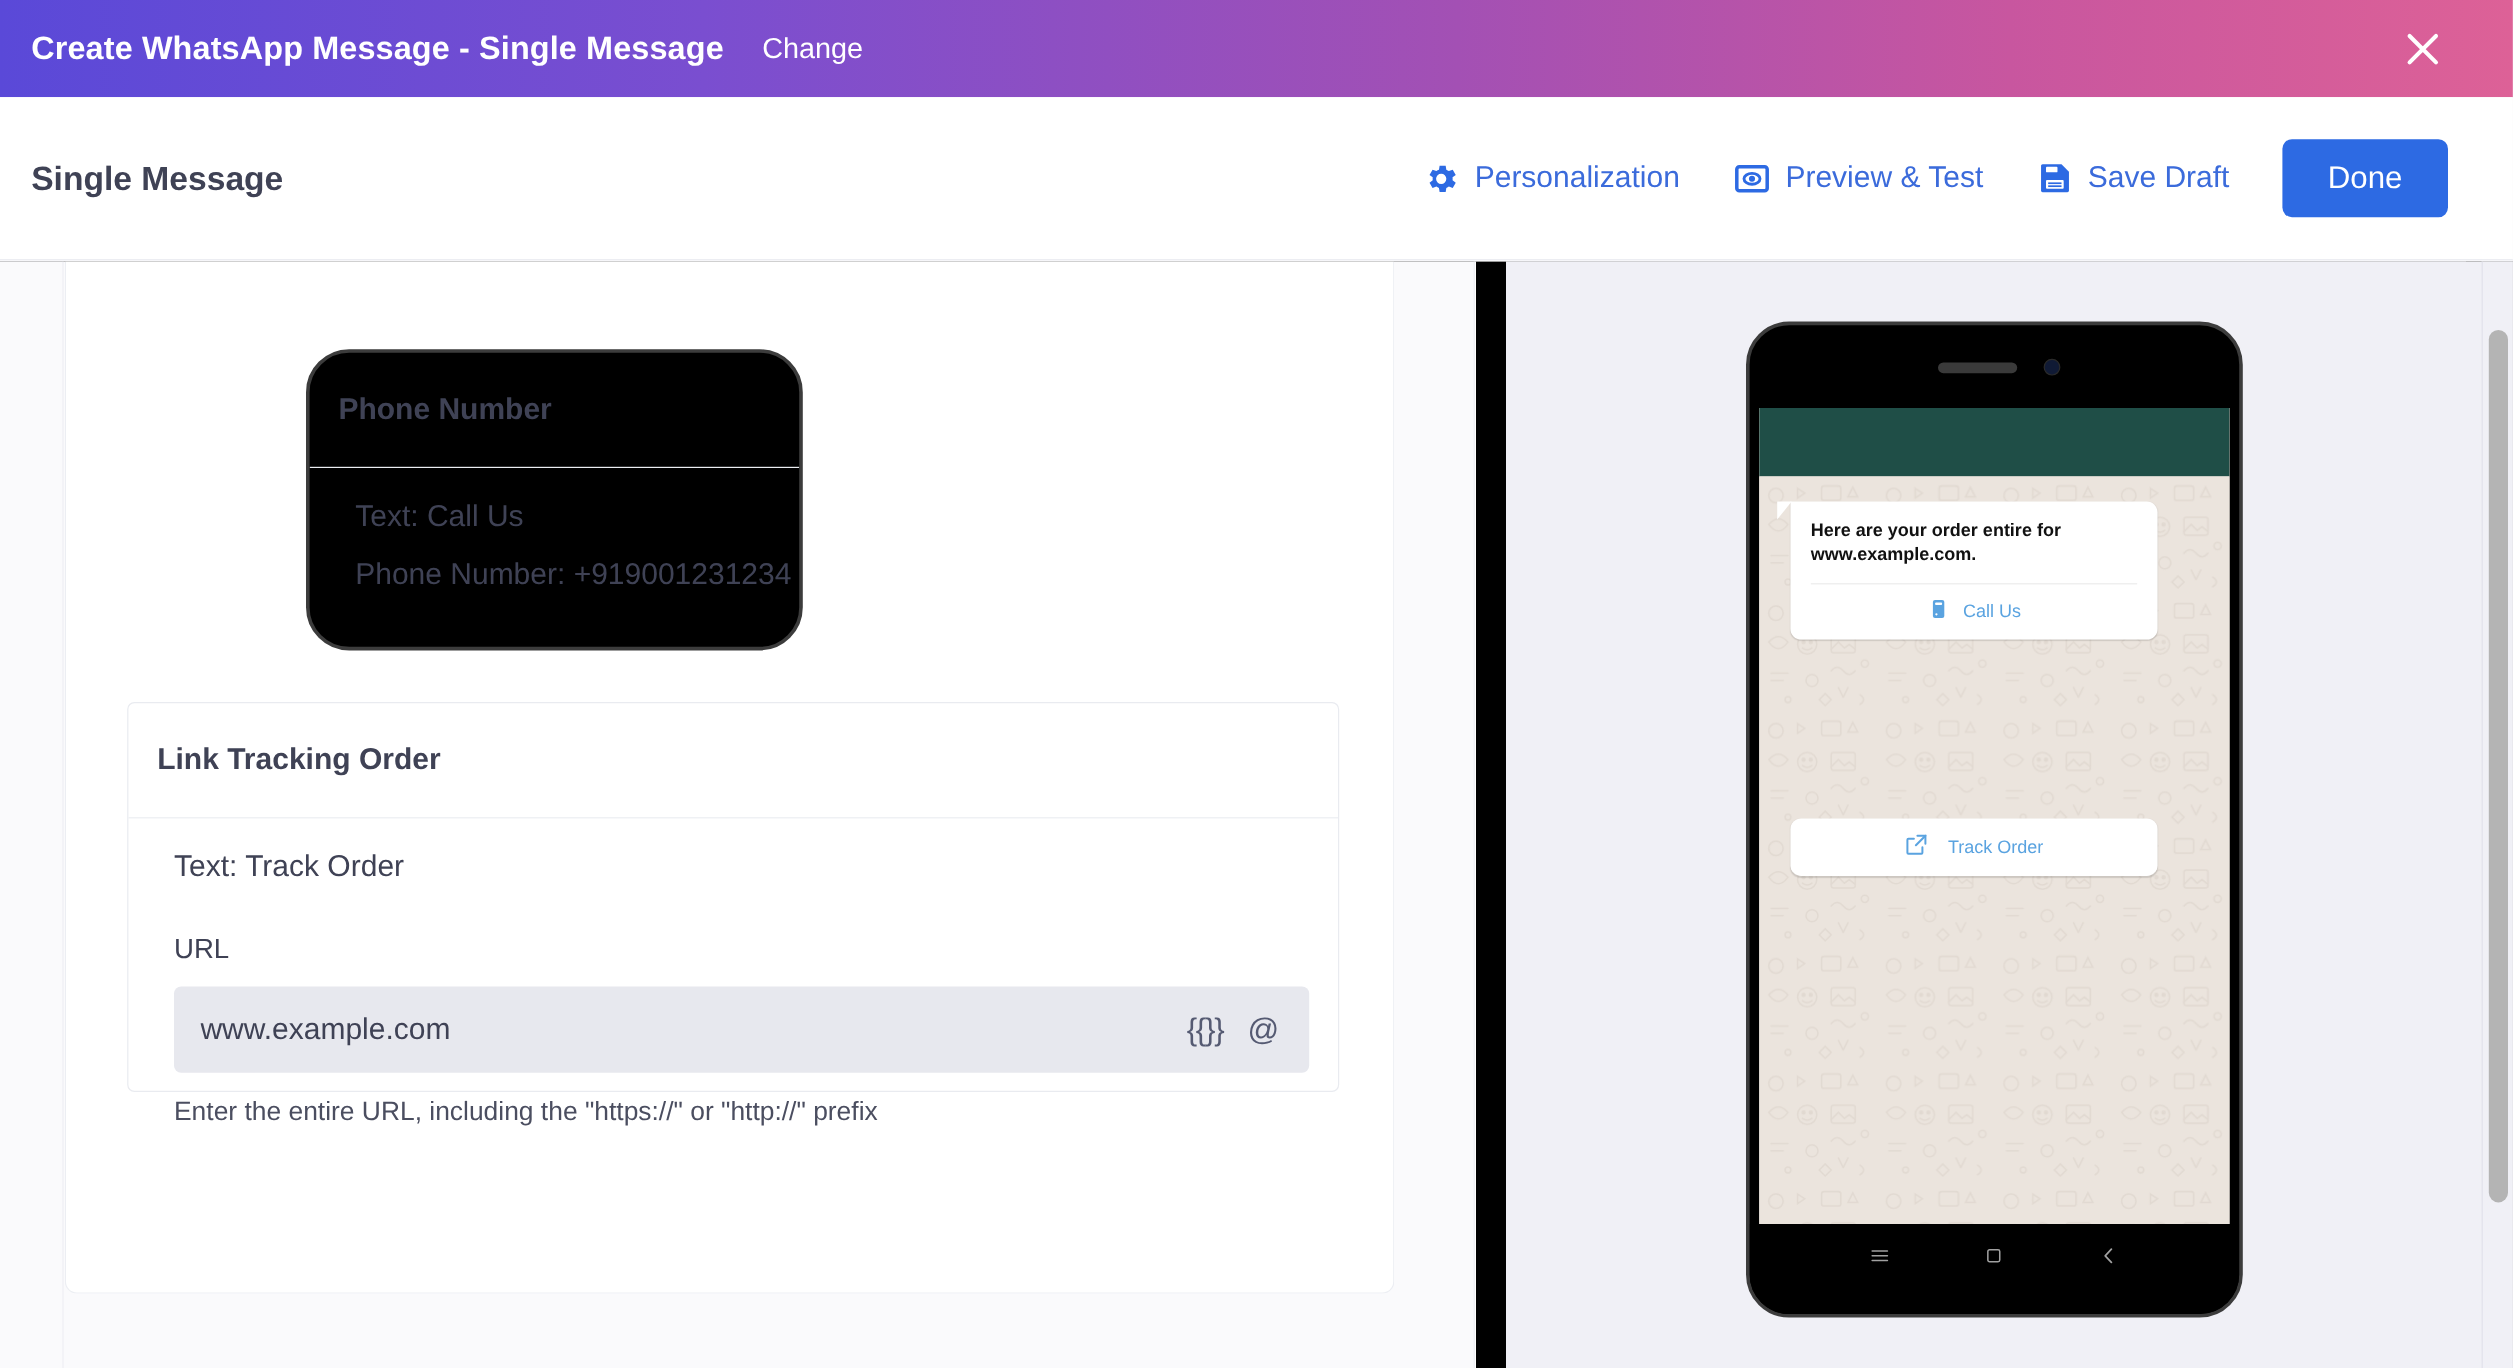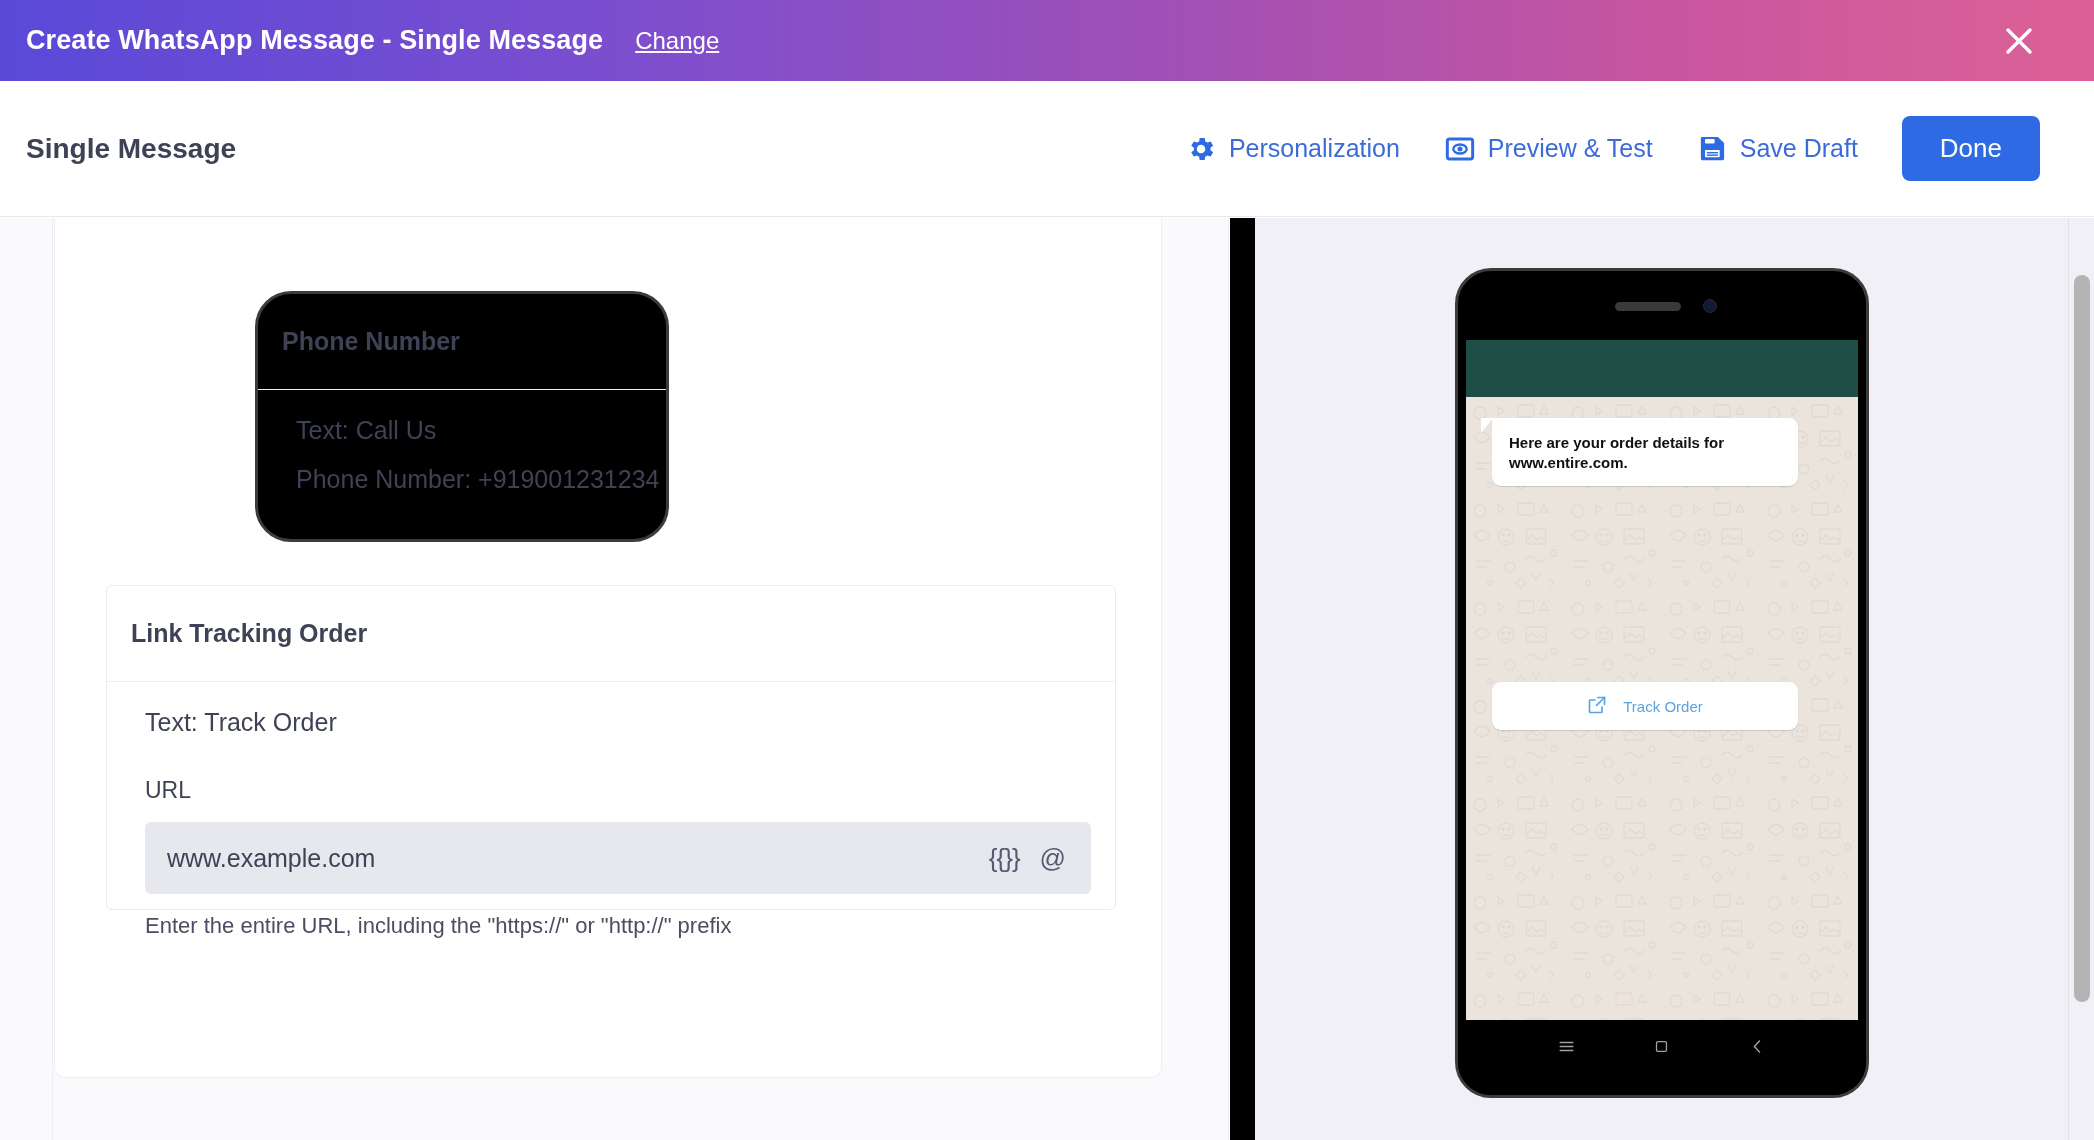--- a/index.html
+++ b/index.html
@@ -22,21 +22,20 @@
     color: #ffffff;
     font-size: 27px;
     font-weight: bold;
     margin-left: 26px;
     letter-spacing: .1px;
     white-space: nowrap;
   }
   .modal-change-link {
     color: #ffffff;
     font-size: 24px;
-    text-decoration: underline;
     margin-left: 32px;
     cursor: pointer;
     white-space: nowrap;
   }
   .modal-close {
     position: absolute;
     right: 54px; top: 50%;
     transform: translateY(-50%);
     width: 42px; height: 42px;
     display: flex; align-items: center; justify-content: center;
@@ -484,21 +483,31 @@
                     <circle cx="24" cy="88" r="2.4"></circle>
                     <path d="M84 84 q6 4 0 8"></path>
                     <path d="M50 88 l5 -5 5 5 -5 5 z"></path>
                   </g>
                 </pattern>
               </defs>
               <rect width="392" height="623" fill="url(#doodle)"></rect>
             </svg>
 
             <div class="wa-bubble">
-              <div class="p-bold">Here are your order details for www.entire.com.</div>
+              <div class="p-bold">Here are your order entire for www.example.com.</div>
+              <div class="wa-action">
+                <span>
+                  <svg width="19" height="19" viewBox="0 0 24 24" fill="#5aa3e0">
+                    <rect x="6" y="2.5" width="12" height="19" rx="2.2"></rect>
+                    <rect x="8.3" y="5.2" width="7.4" height="2.6" rx="1" fill="#ffffff"></rect>
+                    <circle cx="9.7" cy="17.6" r="1.2" fill="#ffffff"></circle>
+                  </svg>
+                </span>
+                <span>Call Us</span>
+              </div>
             </div>
 
             <div class="wa-btn-separate">
               <div class="wa-action">
                 <span>
                   <svg width="20" height="20" viewBox="0 0 24 24" fill="none" stroke="#5aa3e0" stroke-width="2" stroke-linecap="round">
                     <path d="M13 3h8v8"></path>
                     <path d="M21 3 L11.5 12.5"></path>
                     <path d="M18 14.5V20a1 1 0 0 1-1 1H4a1 1 0 0 1-1-1V7a1 1 0 0 1 1-1h5.5"></path>
                   </svg>

